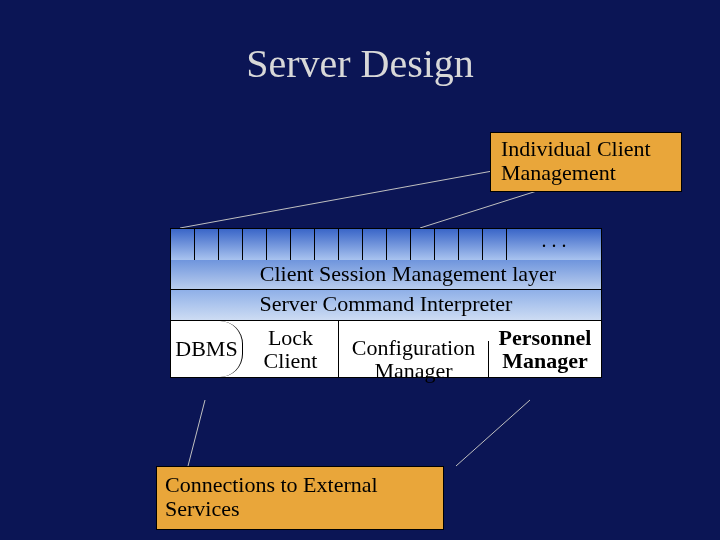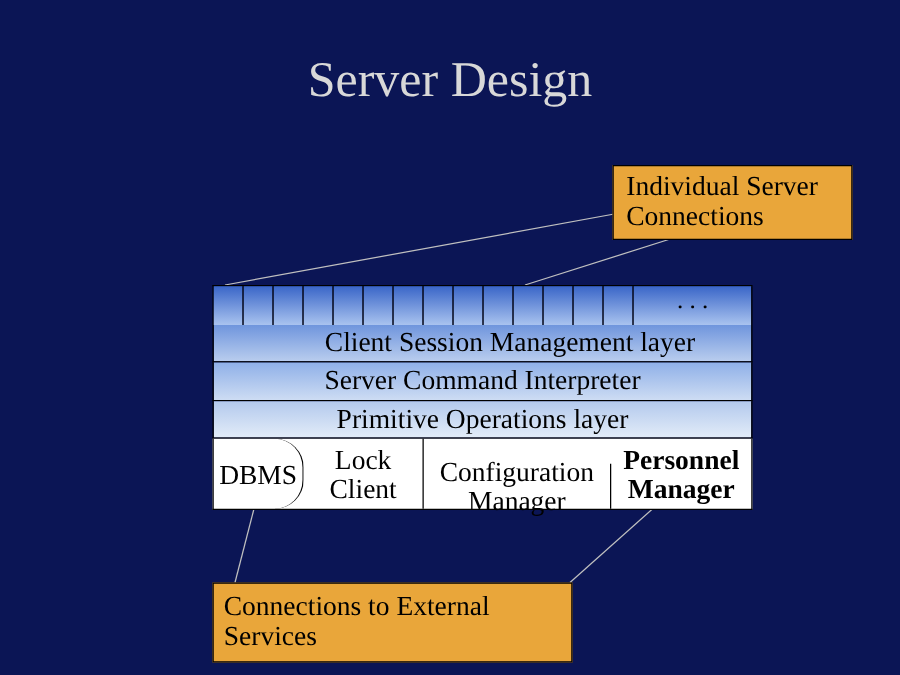--- a/index.html
+++ b/index.html
@@ -35,21 +35,21 @@
     line-height: 1.1;
     padding: 4px 10px 6px 10px;
   }
   #callout-top {
     top: 132px;
     left: 490px;
     width: 170px;
   }
   #callout-bottom {
     top: 466px;
-    left: 170px;
+    left: 156px;
     width: 270px;
     padding: 6px 8px 8px 8px;
   }
   
   .stack {
     position: absolute;
     left: 170px;
     top: 228px;
     width: 432px;
   }
@@ -126,21 +126,21 @@
 
   <div class="title">Server Design</div>
 
   <svg class="connectors">
     <line x1="180" y1="228" x2="498" y2="170"></line>
     <line x1="420" y1="228" x2="540" y2="190"></line>
     <line x1="205" y1="400" x2="188" y2="466"></line>
     <line x1="530" y1="400" x2="456" y2="466"></line>
   </svg>
 
-  <div id="callout-top" class="callout">Individual Server Connections</div>
+  <div id="callout-top" class="callout">Individual Client Management</div>
 
   <div class="stack">
     <div class="ports-row">
       <div class="port"></div>
       <div class="port"></div>
       <div class="port"></div>
       <div class="port"></div>
       <div class="port"></div>
       <div class="port"></div>
       <div class="port"></div>
@@ -151,21 +151,20 @@
       <div class="port"></div>
       <div class="port"></div>
       <div class="port"></div>
       <div class="port last">
         <span>. . .</span>
       </div>
     </div>
 
     <div id="layer1" class="layer">Client Session Management layer</div>
     <div id="layer2" class="layer">Server Command Interpreter</div>
-    <div id="layer3" class="layer">Primitive Operations layer</div>
 
     <div class="bottom-row">
       <div id="cell-dbms" class="bottom-cell">DBMS</div>
       <div id="cell-lock" class="bottom-cell">Lock Client</div>
       <div id="cell-config" class="bottom-cell">Configuration Manager</div>
       <div id="cell-pers" class="bottom-cell">Personnel Manager</div>
     </div>
   </div>
 
   <div id="callout-bottom" class="callout">Connections to External Services</div>

